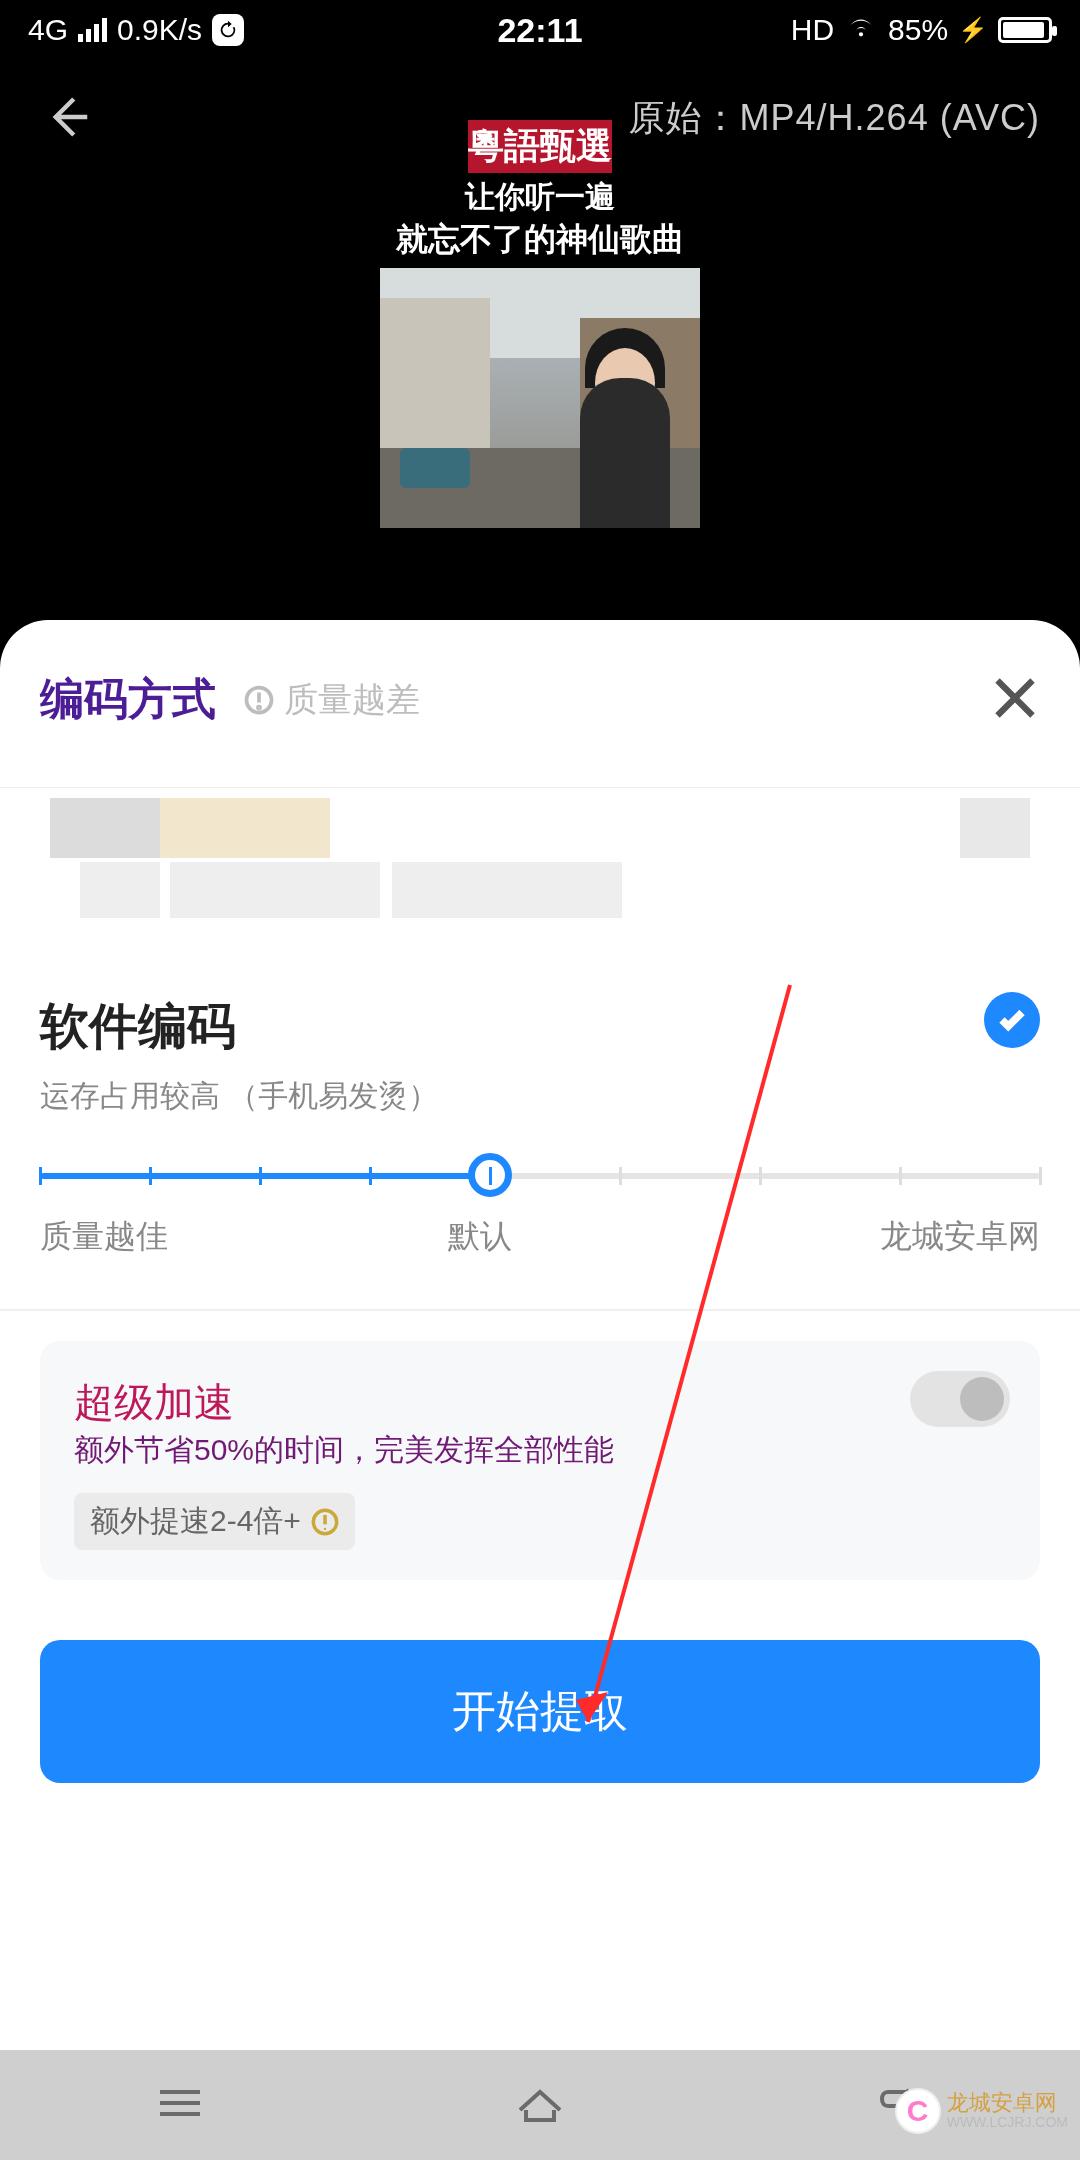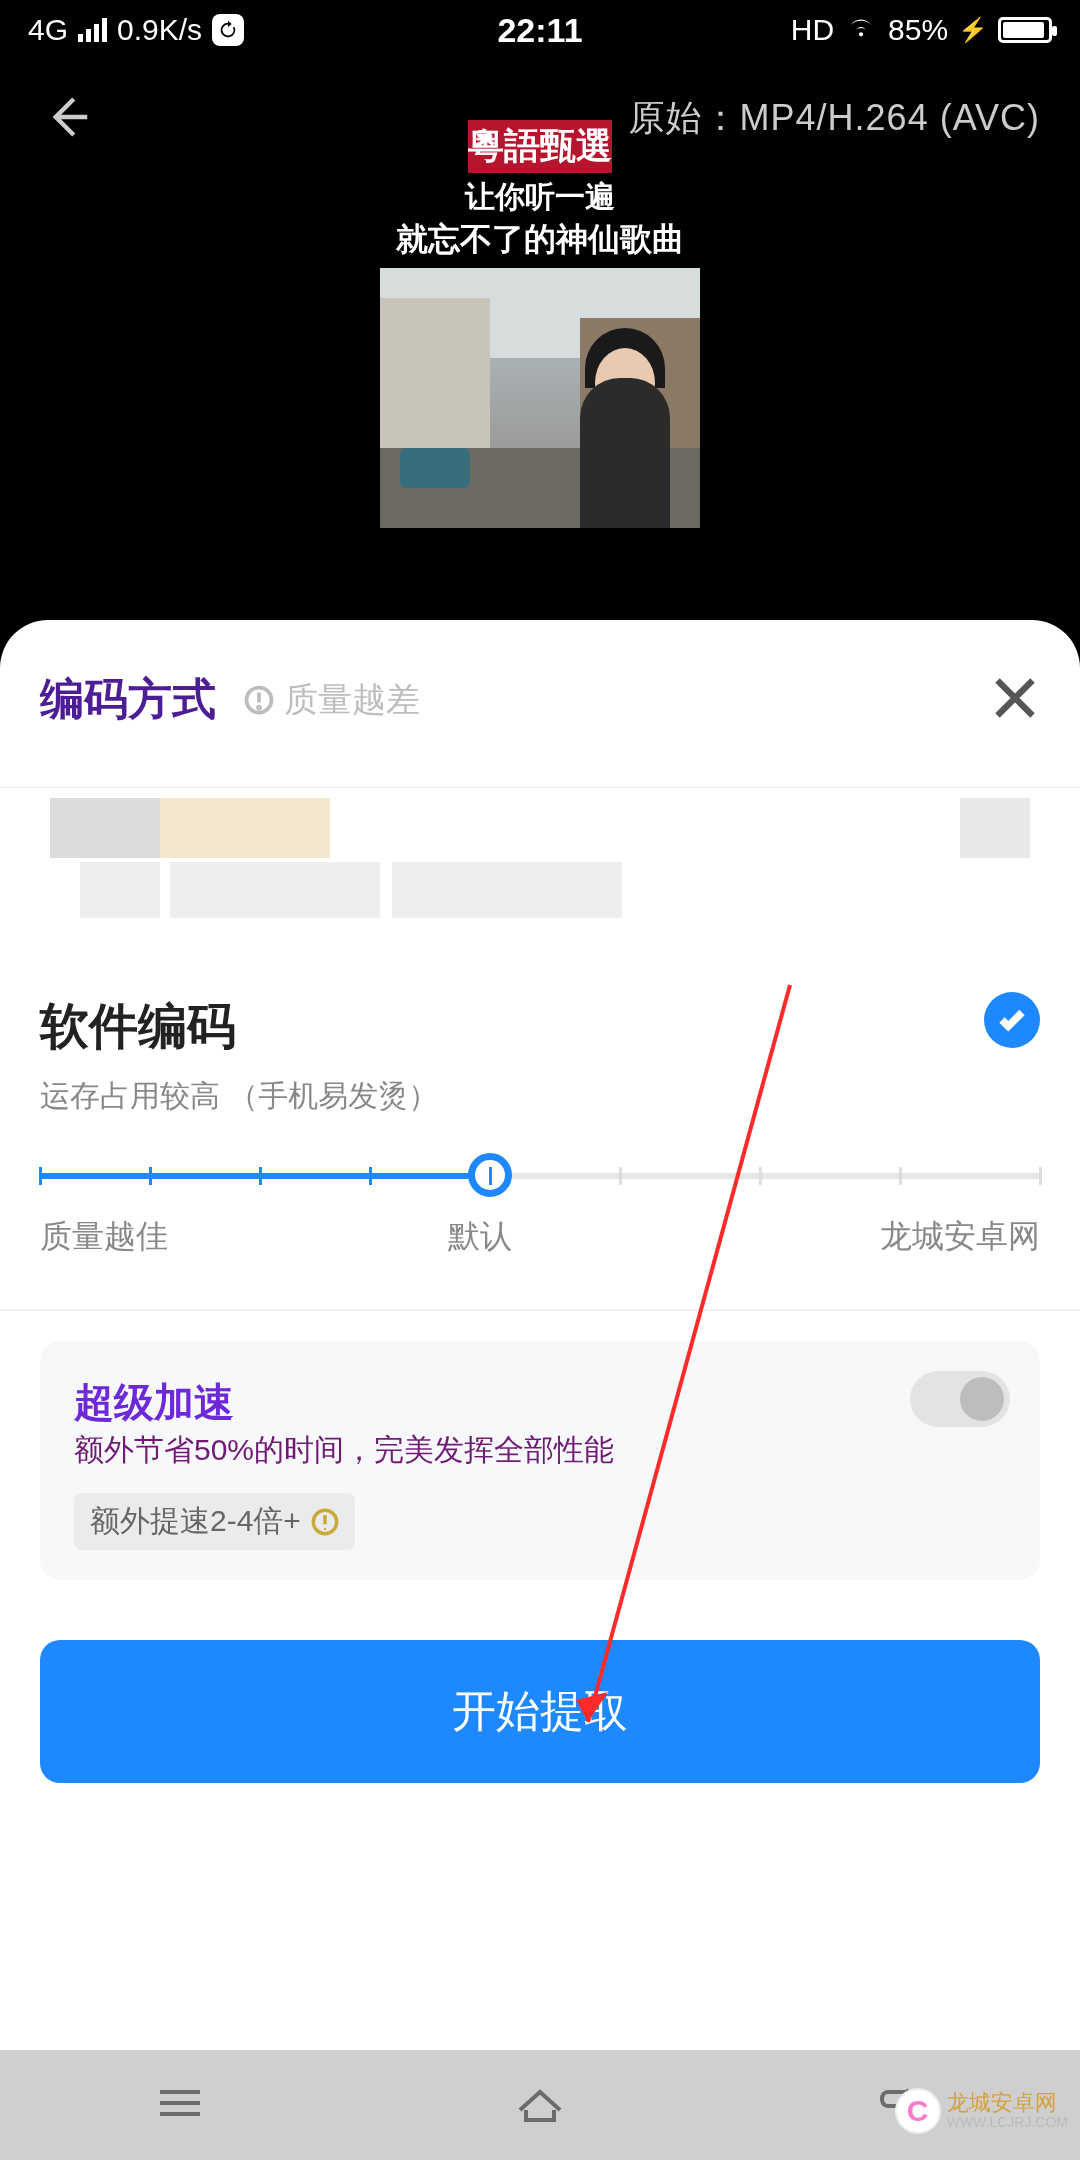--- a/index.html
+++ b/index.html
@@ -96,21 +96,21 @@
   .tick{position:absolute;top:4px;width:3px;height:18px;background:#1e88ff;}
   .tick.grey{background:#ddd;}
   .thumb{position:absolute;top:-10px;width:44px;height:44px;border-radius:50%;background:#fff;border:7px solid #1e88ff;transform:translateX(-50%);}
   .slider-labels{display:flex;justify-content:space-between;margin-top:28px;font-size:32px;color:#888;}
   .slider-labels .mid{position:absolute;left:44%;transform:translateX(-50%);} 
   .slider-labels-wrap{position:relative;}
 
   .divider{height:2px;background:#f0f0f0;margin:40px 0 30px 0;}
 
   .boost-card{ margin:0 40px; background:#f7f8f9; border-radius:20px; padding:34px 34px 30px 34px; position:relative;}
-  .boost-title{font-size:40px;font-weight:700;color:#6d28d9;}
+  .boost-title{font-size:40px;font-weight:400;color:#be185d;}
   .boost-sub{font-size:30px;color:#701a75;margin-top:0;}
   .boost-tag{display:inline-flex;align-items:center;gap:10px;background:#ebebec;border-radius:8px;padding:8px 16px;margin-top:22px;font-size:30px;color:#666;}
   .boost-tag svg{width:28px;height:28px;stroke:#c9a93a;stroke-width:3;fill:none;}
   .switch{position:absolute;right:30px;top:30px;width:100px;height:56px;border-radius:30px;background:#e3e3e3;}
   .switch-knob{position:absolute;right:6px;top:6px;width:44px;height:44px;border-radius:50%;background:#bdbdbd;}
 
   .arrow-annot{position:absolute; pointer-events:none;}
   .arrow-annot line{stroke:#ff2a2a;stroke-width:4;}
   .arrow-annot polygon{fill:#ff2a2a;}
 

